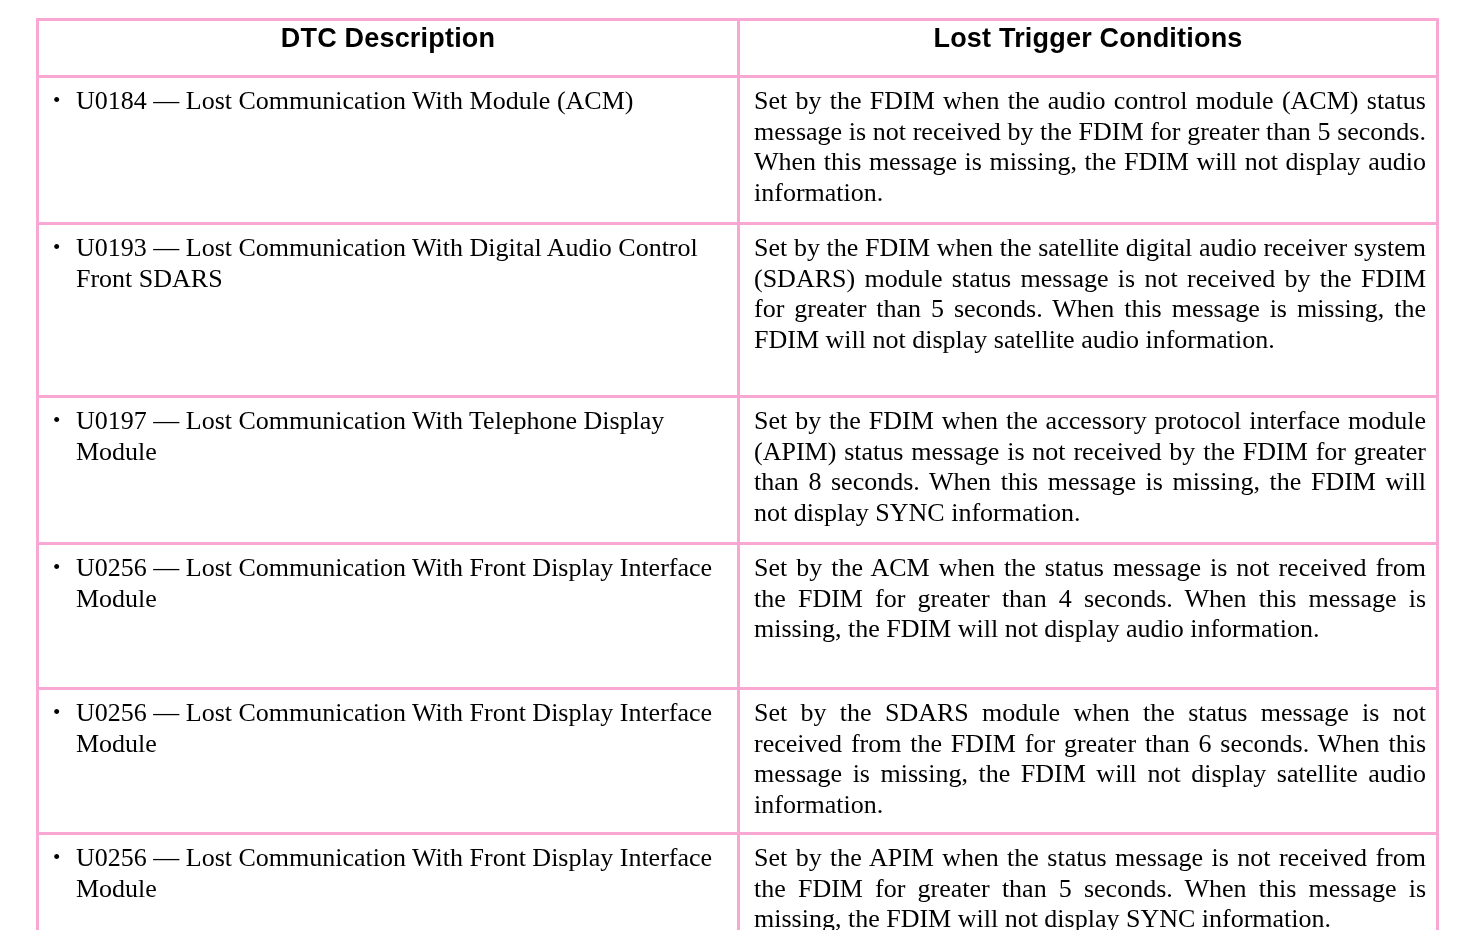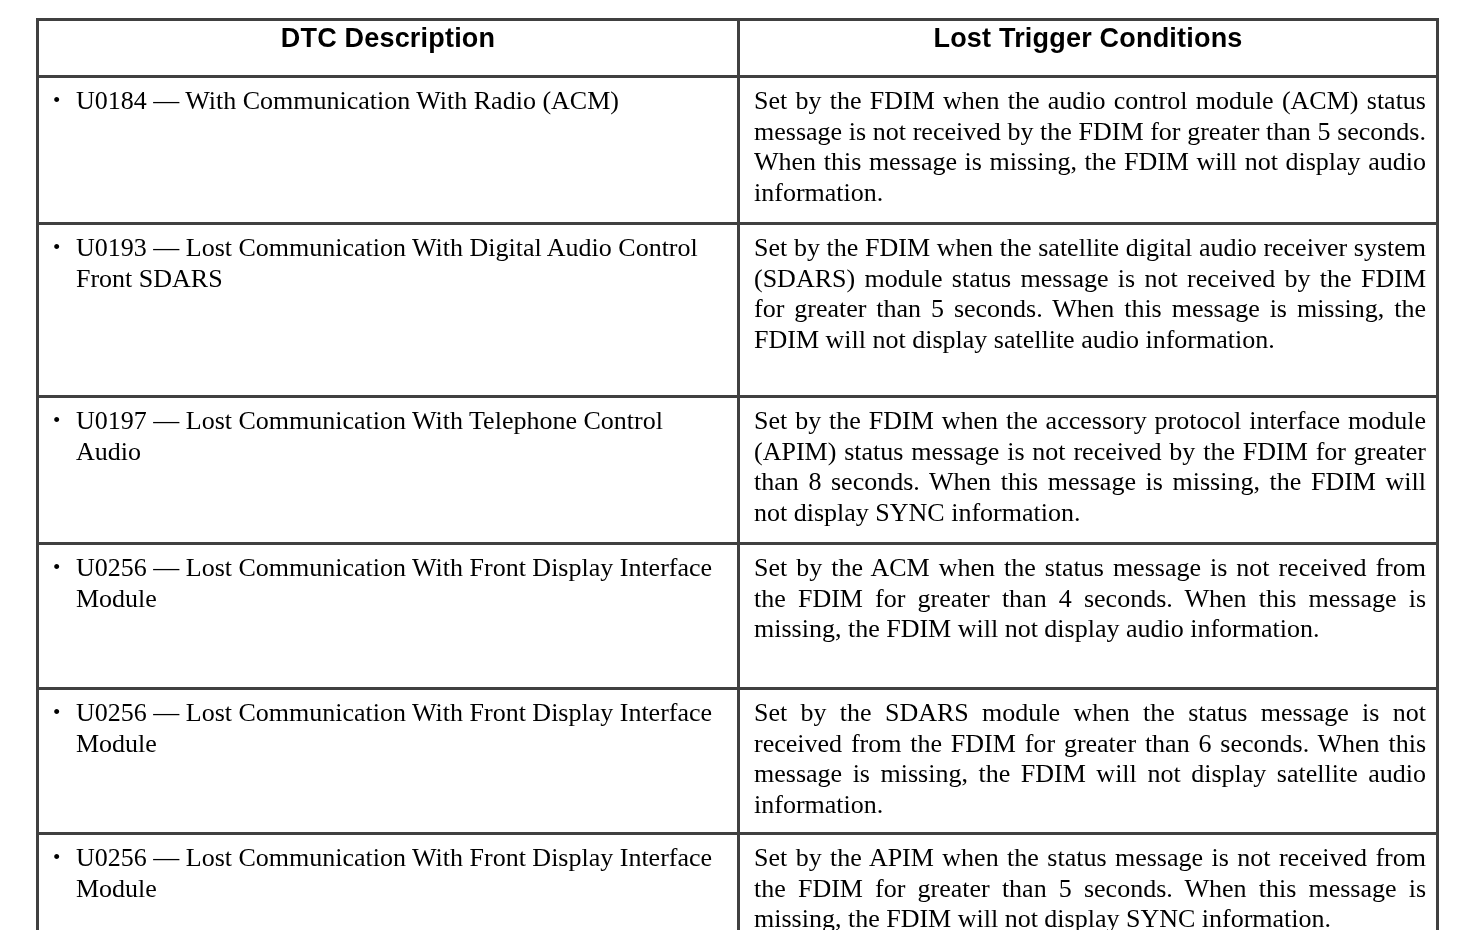--- a/index.html
+++ b/index.html
@@ -28,21 +28,21 @@
     left: 36px;
     top: 18px;
     width: 1400px;
     border-collapse: collapse;
     table-layout: fixed;
     background: #ffffff;
   }
 
   table.dtc-table th,
   table.dtc-table td {
-    border: 3px solid #404040;
+    border: 3px solid #f9a8d4;
     vertical-align: top;
     background: #ffffff;
   }
 
   
   col.col-desc { width: 701px; }
   col.col-cond { width: 699px; }
 
   
   thead th {
@@ -117,41 +117,41 @@
         <th>Lost Trigger Conditions</th>
       </tr>
     </thead>
 
     <tbody>
 
       <tr class="r0">
         <td class="cell-desc">
           <span class="bullet-line">
             <span class="bullet-dot">•</span>
-            <span class="bullet-text">U0184 — With Communication With Radio (ACM)</span>
+            <span class="bullet-text">U0184 — Lost Communication With Module (ACM)</span>
           </span>
         </td>
         <td class="cell-cond">Set by the FDIM when the audio control module (ACM) status message is not received by the FDIM for greater than 5 seconds. When this message is missing, the FDIM will not display audio information.</td>
       </tr>
 
       <tr class="r1">
         <td class="cell-desc">
           <span class="bullet-line">
             <span class="bullet-dot">•</span>
             <span class="bullet-text">U0193 — Lost Communication With Digital Audio Control Front SDARS</span>
           </span>
         </td>
         <td class="cell-cond">Set by the FDIM when the satellite digital audio receiver system (SDARS) module status message is not received by the FDIM for greater than 5 seconds. When this message is missing, the FDIM will not display satellite audio information.</td>
       </tr>
 
       <tr class="r2">
         <td class="cell-desc">
           <span class="bullet-line">
             <span class="bullet-dot">•</span>
-            <span class="bullet-text">U0197 — Lost Communication With Telephone Control Audio</span>
+            <span class="bullet-text">U0197 — Lost Communication With Telephone Display Module</span>
           </span>
         </td>
         <td class="cell-cond">Set by the FDIM when the accessory protocol interface module (APIM) status message is not received by the FDIM for greater than 8 seconds. When this message is missing, the FDIM will not display SYNC information.</td>
       </tr>
 
       <tr class="r3">
         <td class="cell-desc">
           <span class="bullet-line">
             <span class="bullet-dot">•</span>
             <span class="bullet-text">U0256 — Lost Communication With Front Display Interface Module</span>

